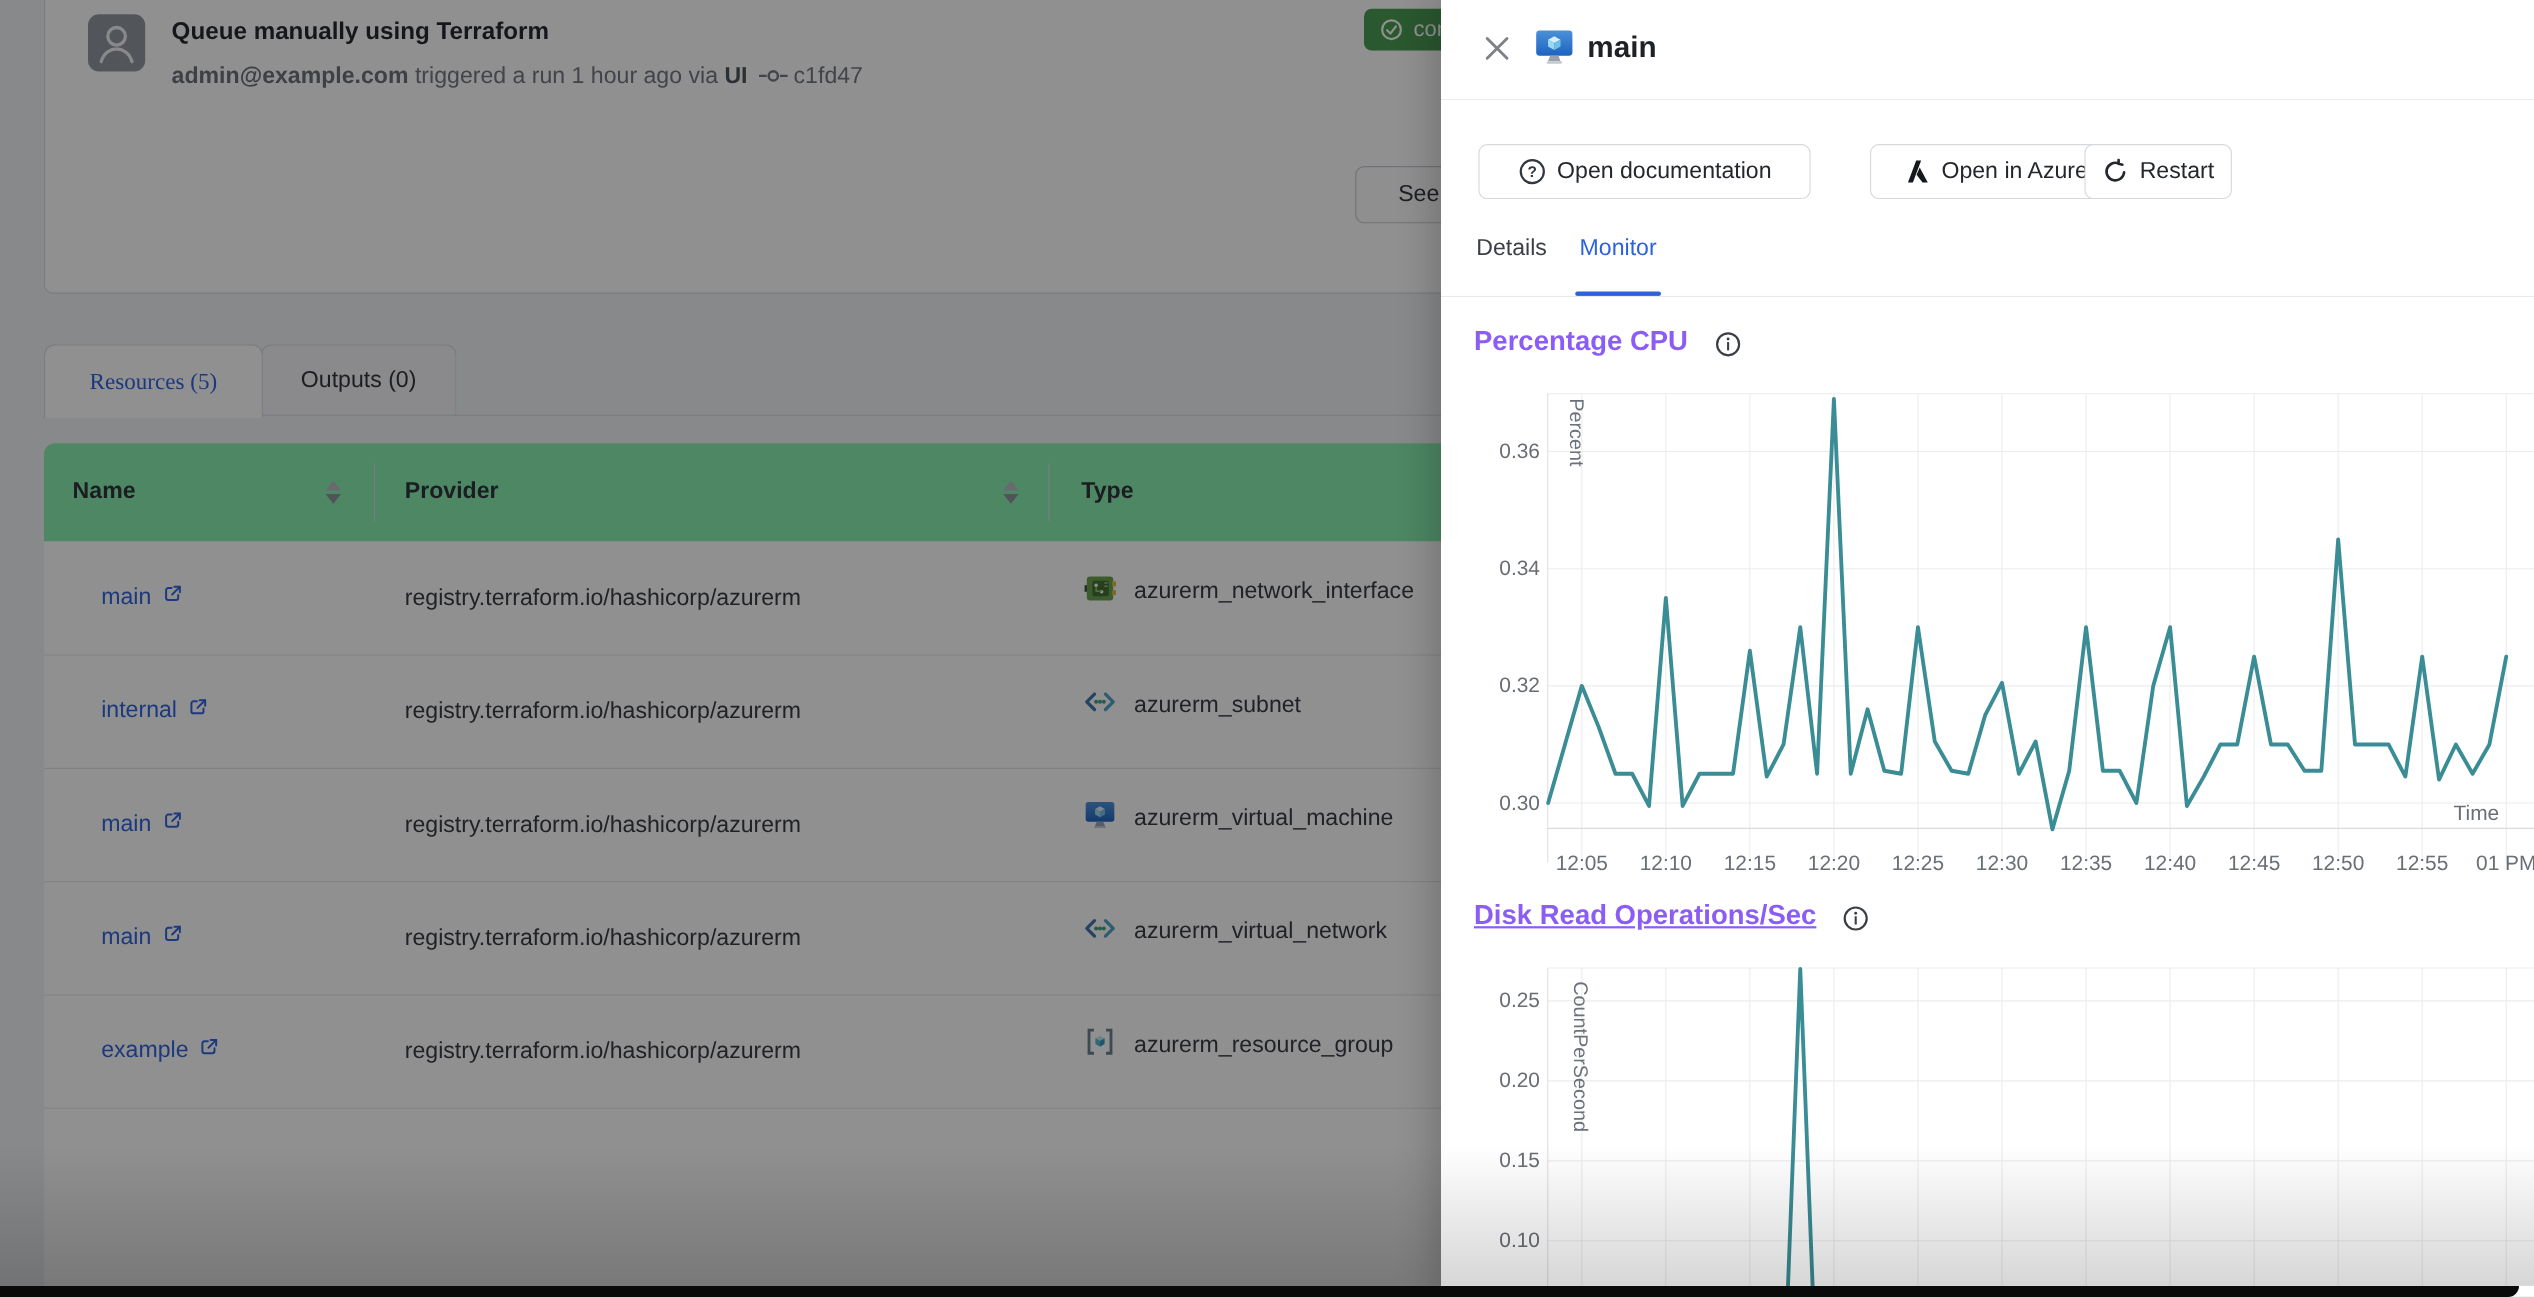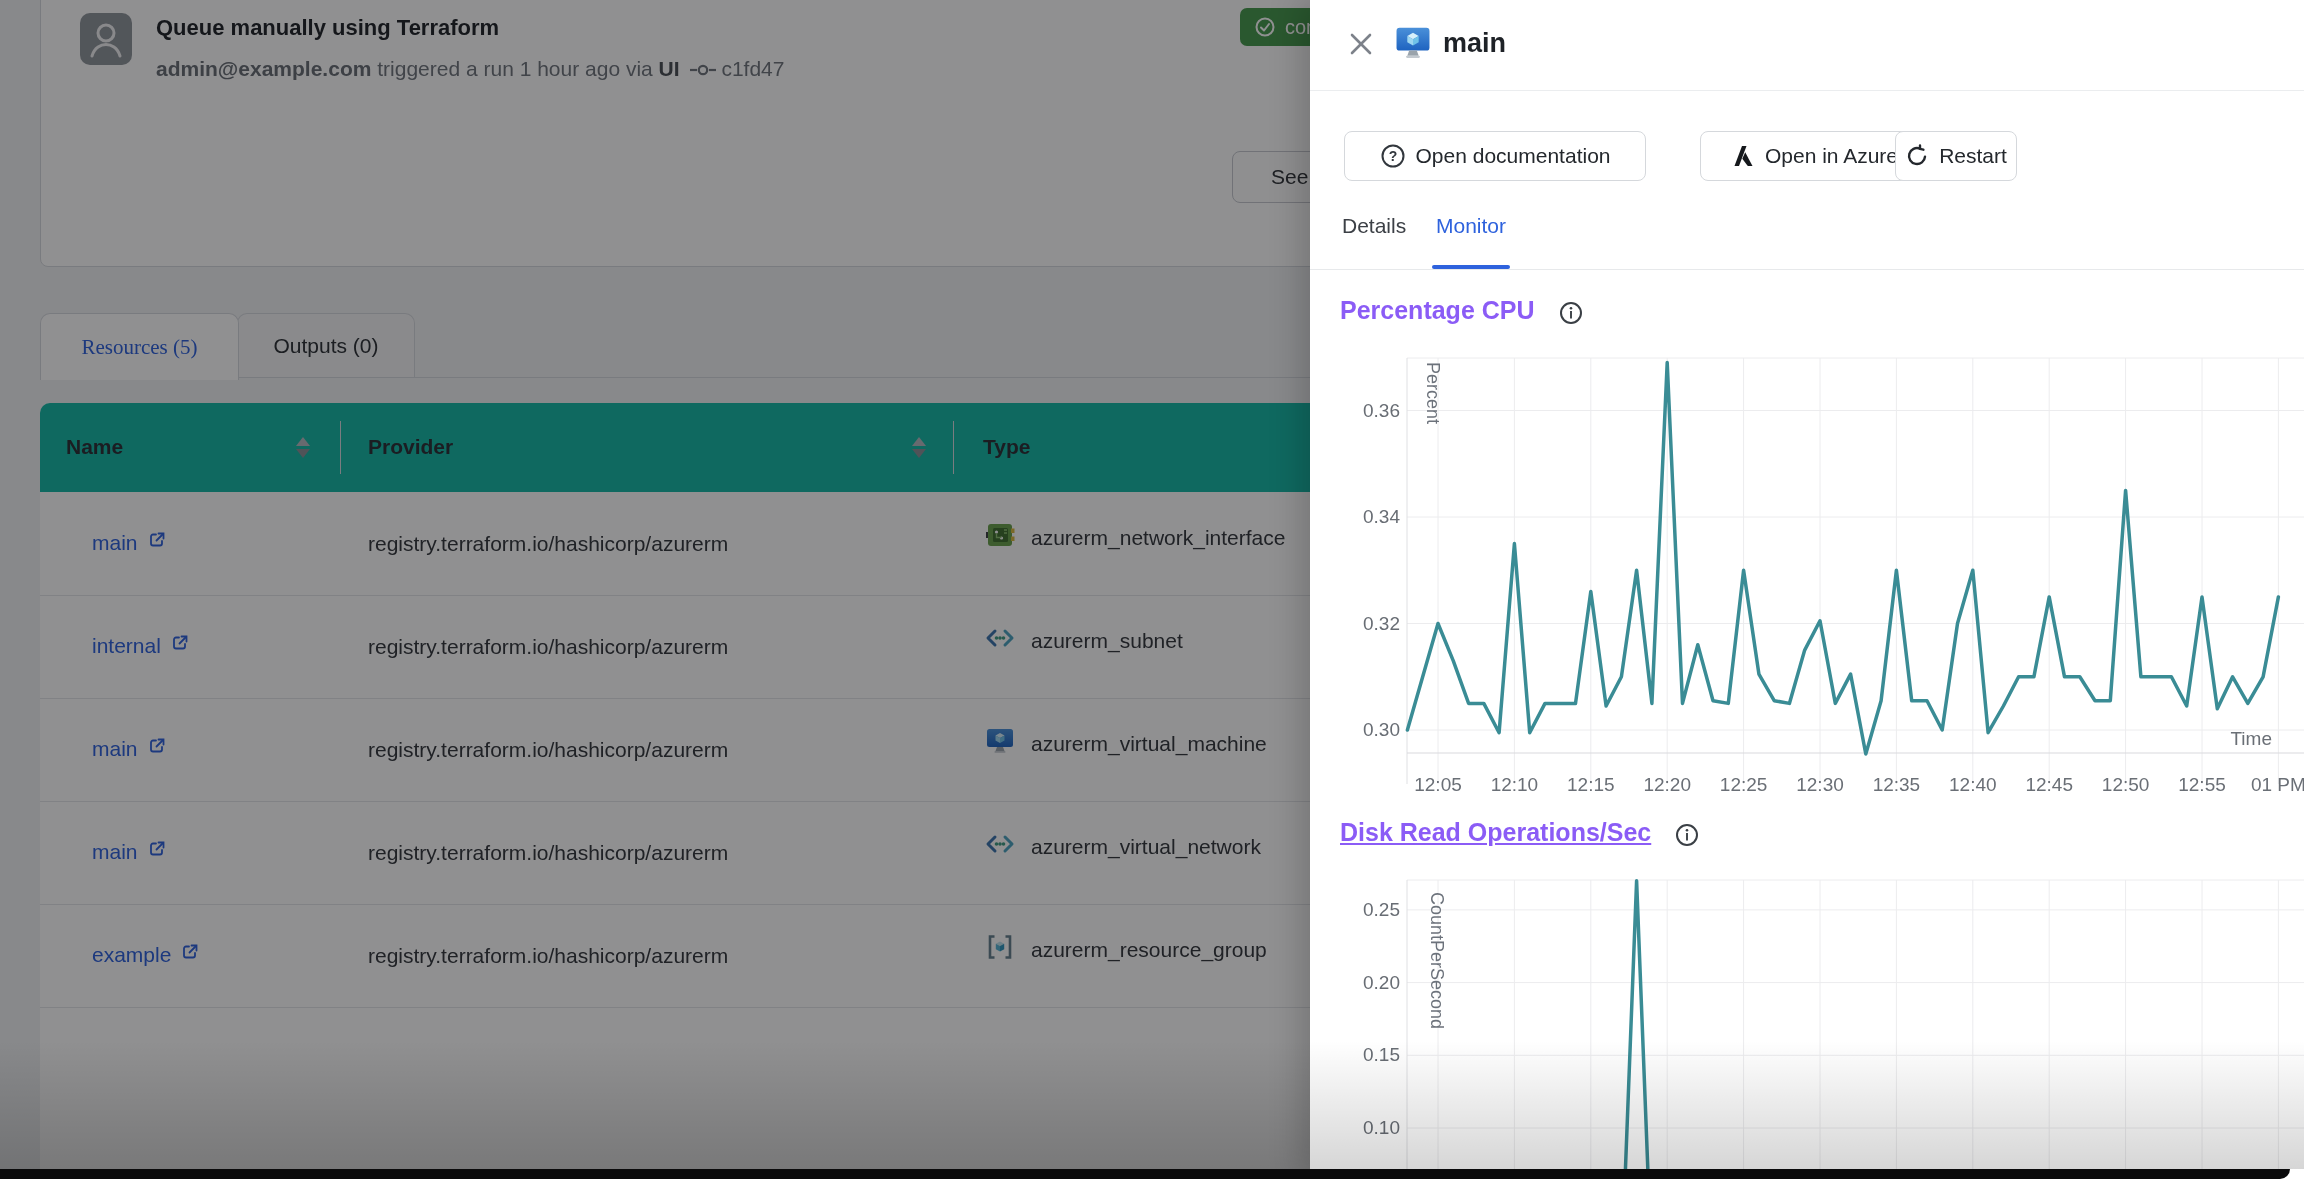--- a/index.html
+++ b/index.html
@@ -22,21 +22,21 @@
                align-items:center;justify-content:center;}
   .tabline{position:absolute;left:40px;top:377px;width:1500px;height:1px;background:#d6d9de;z-index:1;}
   .tab-res{position:absolute;left:40px;top:313px;width:197px;height:66px;background:#fff;
            border:1px solid #d6d9de;border-bottom:none;border-radius:10px 10px 0 0;z-index:2;
            display:flex;align-items:center;justify-content:center;font-size:21px;color:#2e62dd;font-family:Liberation Serif, serif;}
   .tab-out{position:absolute;left:237px;top:313px;width:176px;height:64px;background:#f4f5f6;
            border:1px solid #d6d9de;border-bottom:none;border-radius:10px 10px 0 0;z-index:0;
            display:flex;align-items:center;justify-content:center;font-size:21px;color:#2c3036;}
   .table-card{position:absolute;left:40px;top:403px;width:1500px;height:776px;background:#fff;
               border-radius:10px 10px 0 0;}
-  .thead{position:absolute;left:0;top:0;width:100%;height:89px;background:#14b8a6;border-radius:10px 10px 0 0;
+  .thead{position:absolute;left:0;top:0;width:100%;height:89px;background:#86efac;border-radius:10px 10px 0 0;
          font-size:21px;font-weight:700;color:#2b2f36;}
   .th-name{position:absolute;left:26px;top:32px;}
   .th-provider{position:absolute;left:328px;top:32px;}
   .th-type{position:absolute;left:943px;top:32px;}
   .vdiv{position:absolute;top:18px;width:1px;height:53px;background:#d8dbe0;}
   .sort{position:absolute;width:14px;height:23px;}
   .sort:before{content:"";position:absolute;top:1px;left:0;border-left:7px solid transparent;
                border-right:7px solid transparent;border-bottom:9px solid #b7bbc2;}
   .sort:after{content:"";position:absolute;bottom:1px;left:0;border-left:7px solid transparent;
               border-right:7px solid transparent;border-top:9px solid #8a9098;}
@@ -281,21 +281,21 @@
     </svg>
     <span>Open documentation</span>
   </button>
   <button class="dbtn" style="left:346px;width:229px;margin-left:44px;">
     <svg width="24" height="24" viewBox="0 0 24 24">
       <polygon points="11,2 15.5,2 8,22 3.5,22" fill="#15181c"></polygon>
       <polygon points="14.2,8.2 21.5,22 16.8,22 11.3,14.8" fill="#15181c"></polygon>
     </svg>
     <span>Open in Azure</span>
   </button>
-  <button class="dbtn" style="left:585px;width:122px;">
+  <button class="dbtn" style="left:585px;width:134px;">
     <svg width="24" height="24" viewBox="0 0 24 24">
       <path d="M15 4.6 A8 8 0 1 0 20 12.6" fill="none" stroke="#24282d" stroke-width="2.4" stroke-linecap="round"></path>
       <polyline points="15,1.4 15,4.9 18.4,5.7" fill="none" stroke="#24282d" stroke-width="2.4" stroke-linecap="round" stroke-linejoin="round"></polyline>
     </svg>
     <span>Restart</span>
   </button>
 
   <button class="dtab inactive" style="left:32px;"><span>Details</span></button>
   <button class="dtab active" style="left:126px;"><span>Monitor</span></button>
   <div class="tab-underline"></div>

